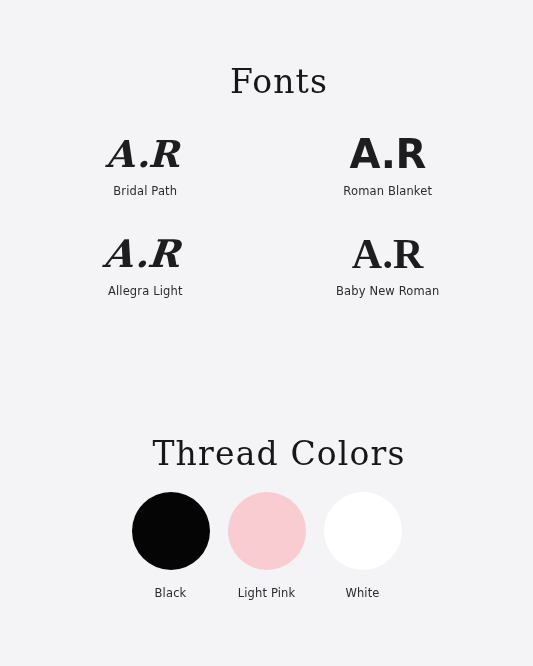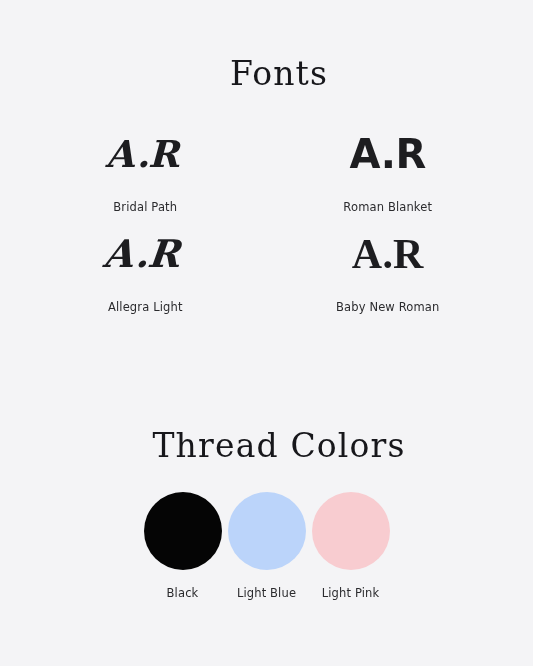--- a/index.html
+++ b/index.html
@@ -23,21 +23,21 @@
   }
 
   
   .section-title {
     text-align: center;
     font-family: "DejaVu Serif", "Liberation Serif", serif;
     color: #17171b;
     font-weight: 400;
     letter-spacing: 0.02em;
     line-height: 1;
-    margin: 8px;
+    margin: 16px;
     padding-left: 25px;
     -webkit-font-smoothing: antialiased;
   }
   #fonts-title {
     position: absolute;
     left: 0;
     right: 0;
     top: 49px;
     font-size: 33px;
     letter-spacing: 0.035em;
@@ -76,21 +76,21 @@
     color: #1d1d20;
     line-height: 1;
     white-space: nowrap;
   }
   .font-label {
     font-family: "DejaVu Sans", "Liberation Sans", sans-serif;
     font-size: 11.5px;
     color: #2b2b2e;
     letter-spacing: 0.012em;
     line-height: 1;
-    margin-top: 17px;
+    margin-top: 1px;
   }
 
   
   .mono-bridal {
     font-family: "DejaVu Serif", "Liberation Serif", serif;
     font-style: italic;
     font-weight: 700;
     font-size: 37px;
     letter-spacing: 0.01em;
     transform: skewX(-4deg);
@@ -118,21 +118,21 @@
 
   
   .swatch-row {
     position: absolute;
     top: 492px;
     left: 0;
     width: 533px;
     display: flex;
     justify-content: center;
     align-items: flex-start;
-    gap: 6px;
+    gap: 18px;
   }
   .swatch-cell {
     width: 78px;
     display: flex;
     flex-direction: column;
     align-items: center;
   }
   .swatch-dot {
     width: 78px;
     height: 78px;
@@ -183,27 +183,27 @@
 
   <h1 class="section-title" id="thread-title">Thread Colors</h1>
 
   <div class="swatch-row">
 
     <div class="swatch-cell">
       <div class="swatch-dot" style="background: rgb(5, 5, 5);"></div>
       <div class="swatch-label">Black</div>
     </div>
 
-    <div class="swatch-cell">
-      <div class="swatch-dot" style="background: rgb(187, 212, 250);"></div>
-      <div class="swatch-label">Light Blue</div>
-    </div>
 
 
     <div class="swatch-cell">
       <div class="swatch-dot" style="background: rgb(248, 204, 208);"></div>
       <div class="swatch-label">Light Pink</div>
     </div>
 
+    <div class="swatch-cell">
+      <div class="swatch-dot" style="background: rgb(255, 255, 255);"></div>
+      <div class="swatch-label">White</div>
+    </div>
 
   </div>
 
 </div>
 
 </body></html>

